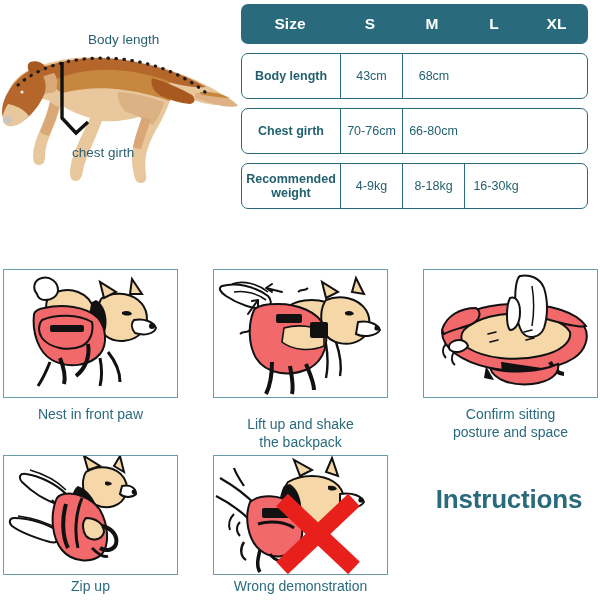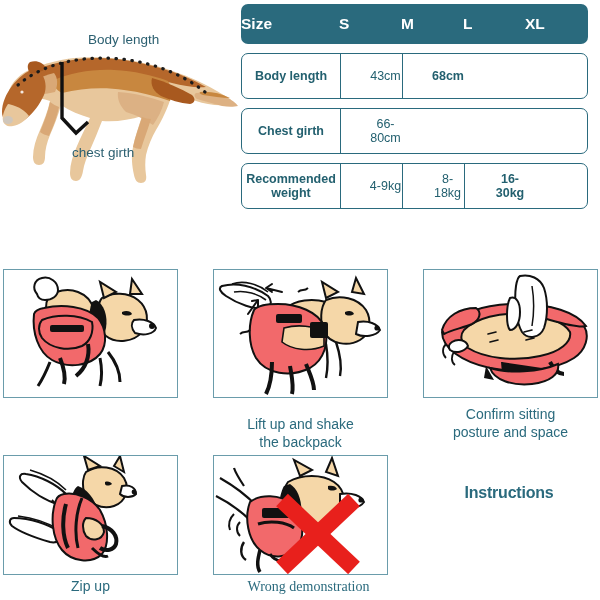--- a/index.html
+++ b/index.html
@@ -51,20 +51,21 @@
     background: #2a6a7d;
     border-radius: 7px;
     height: 40px;
     align-items: center;
     margin-bottom: 9px;
   }
   .table-head .cell {
     color: #ffffff;
     font-weight: bold;
     font-size: 15.5px;
+    text-align: center;
   }
   .table-row {
     display: flex;
     border: 1.4px solid #2a6a7d;
     border-radius: 7px;
     height: 46px;
     margin-bottom: 9px;
     align-items: stretch;
     box-sizing: border-box;
   }
@@ -73,33 +74,32 @@
     align-items: center;
     justify-content: center;
     text-align: center;
     box-sizing: border-box;
     font-size: 12.5px;
     color: #23606f;
     line-height: 1.15;
   }
   .table-row .cell + .cell {
     border-left: 1.4px solid #2a6a7d;
-    padding-left: 28px;
   }
   .table-row .cell.label {
     font-weight: bold;
     font-size: 12.5px;
     padding: 0 3px;
   }
   
   .c0 { width: 98px; flex: 0 0 98px; }
   .c1 { width: 62px; flex: 0 0 62px; }
   .c2 { width: 62px; flex: 0 0 62px; }
   .c3 { width: 62px; flex: 0 0 62px; }
-  .c4 { width: 63px; flex: 0 0 63px; font-weight: bold; }
+  .c4 { width: 63px; flex: 0 0 63px; }
 
   
   .panel {
     position: absolute;
     box-sizing: border-box;
     border: 1.3px solid #6a9cab;
     background: #ffffff;
   }
   .panel svg { display: block; }
   .panel-caption {
@@ -113,30 +113,30 @@
   .p1 { left: 3px;   top: 269px; width: 175px; height: 129px; }
   .p2 { left: 213px; top: 269px; width: 175px; height: 129px; }
   .p3 { left: 423px; top: 269px; width: 175px; height: 129px; }
   .p4 { left: 3px;   top: 455px; width: 175px; height: 120px; }
   .p5 { left: 213px; top: 455px; width: 175px; height: 120px; }
 
   .cap1 { left: 3px;   top: 406px; width: 175px; }
   .cap2 { left: 208px; top: 406px; width: 185px; }
   .cap3 { left: 418px; top: 406px; width: 185px; }
   .cap4 { left: 3px;   top: 578px; width: 175px; }
-  .cap5 { left: 216px; top: 578px; width: 185px; font-family: Liberation Serif, serif; }
+  .cap5 { left: 208px; top: 578px; width: 185px; }
 
   .instructions-title {
     position: absolute;
     left: 418px;
     top: 484px;
     width: 182px;
     text-align: center;
     color: #2a6a7d;
-    font-size: 16px;
+    font-size: 26px;
     font-weight: bold;
     letter-spacing: -0.2px;
   }
 </style>
 </head>
 <body>
 
 <div class="page">
 
   <div class="dog-diagram">
@@ -220,20 +220,21 @@
     </div>
 
     <div class="table-row">
       <div class="cell c0 label">Body length</div>
       <div class="cell c1">43cm</div>
       <div class="cell c4">68cm</div>
     </div>
 
     <div class="table-row">
       <div class="cell c0 label">Chest girth</div>
+      <div class="cell c2">70-76cm</div>
       <div class="cell c3">66-80cm</div>
     </div>
 
     <div class="table-row">
       <div class="cell c0 label">Recommended weight</div>
       <div class="cell c2">4-9kg</div>
       <div class="cell c3">8-18kg</div>
       <div class="cell c4">16-30kg</div>
     </div>
   </div>
@@ -270,20 +271,21 @@
       <rect x="46" y="55" width="34" height="7" rx="2" fill="#111"></rect>
 
       <path d="M84,74 C86,86 82,98 72,106" fill="none" stroke="#111" stroke-width="4"></path>
       <path d="M56,88 C60,98 62,106 60,114" fill="none" stroke="#111" stroke-width="4"></path>
 
       <path d="M46,92 C42,102 38,110 34,116" fill="none" stroke="#111" stroke-width="3"></path>
       <path d="M96,88 C98,98 98,108 96,116" fill="none" stroke="#111" stroke-width="3"></path>
       <path d="M104,82 C112,92 116,102 116,112" fill="none" stroke="#111" stroke-width="3"></path>
     </svg>
   </div>
+  <div class="panel-caption cap1">Nest in front paw</div>
 
   <div class="panel p2">
     <svg width="173" height="127" viewBox="0 0 173 127" xmlns="http://www.w3.org/2000/svg">
 
       <path d="M8,16 C22,12 40,16 54,26 C58,30 58,36 52,38
                C40,40 24,34 12,26 C6,22 4,18 8,16 Z" fill="#ffffff" stroke="#111" stroke-width="2"></path>
       <path d="M18,14 C30,10 44,14 54,22" fill="none" stroke="#111" stroke-width="1.6"></path>
       <path d="M20,22 C32,20 44,24 52,30" fill="none" stroke="#111" stroke-width="1.6"></path>
 
       <path d="M72,38 C82,30 98,28 112,32 L112,72 C98,78 80,76 70,66

